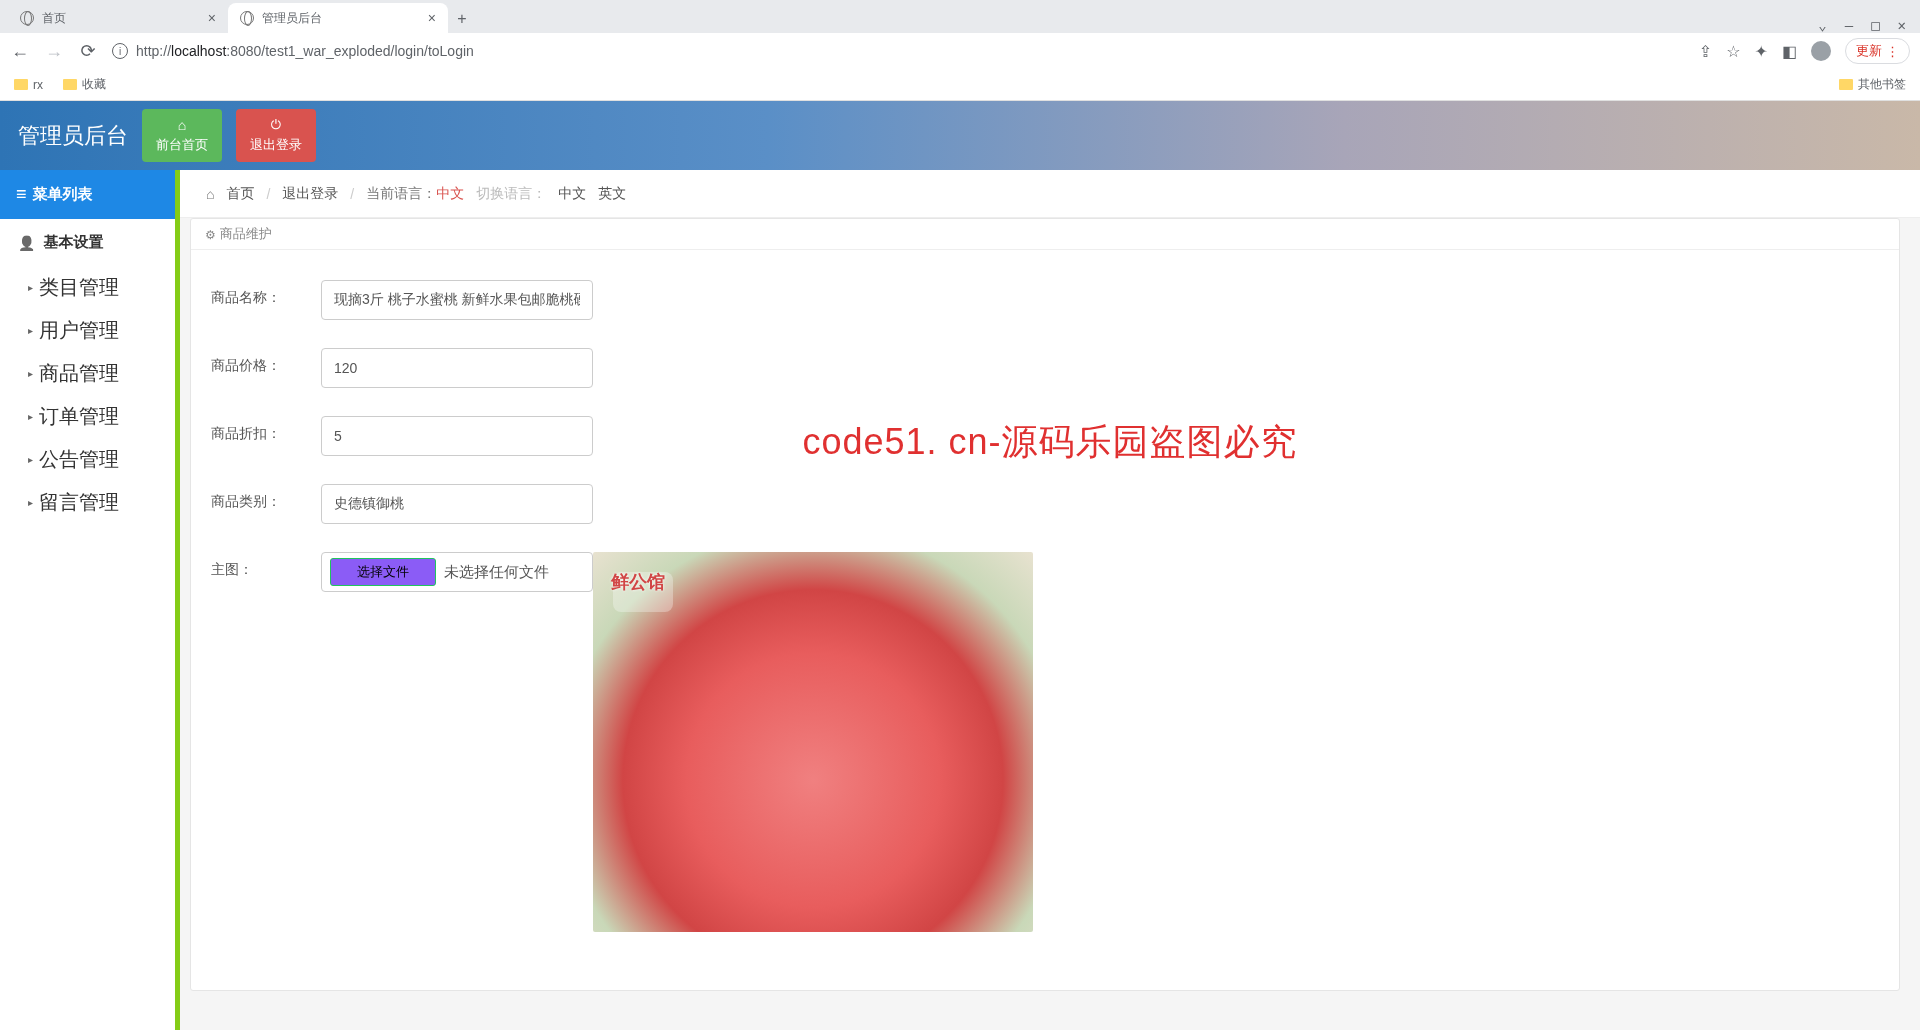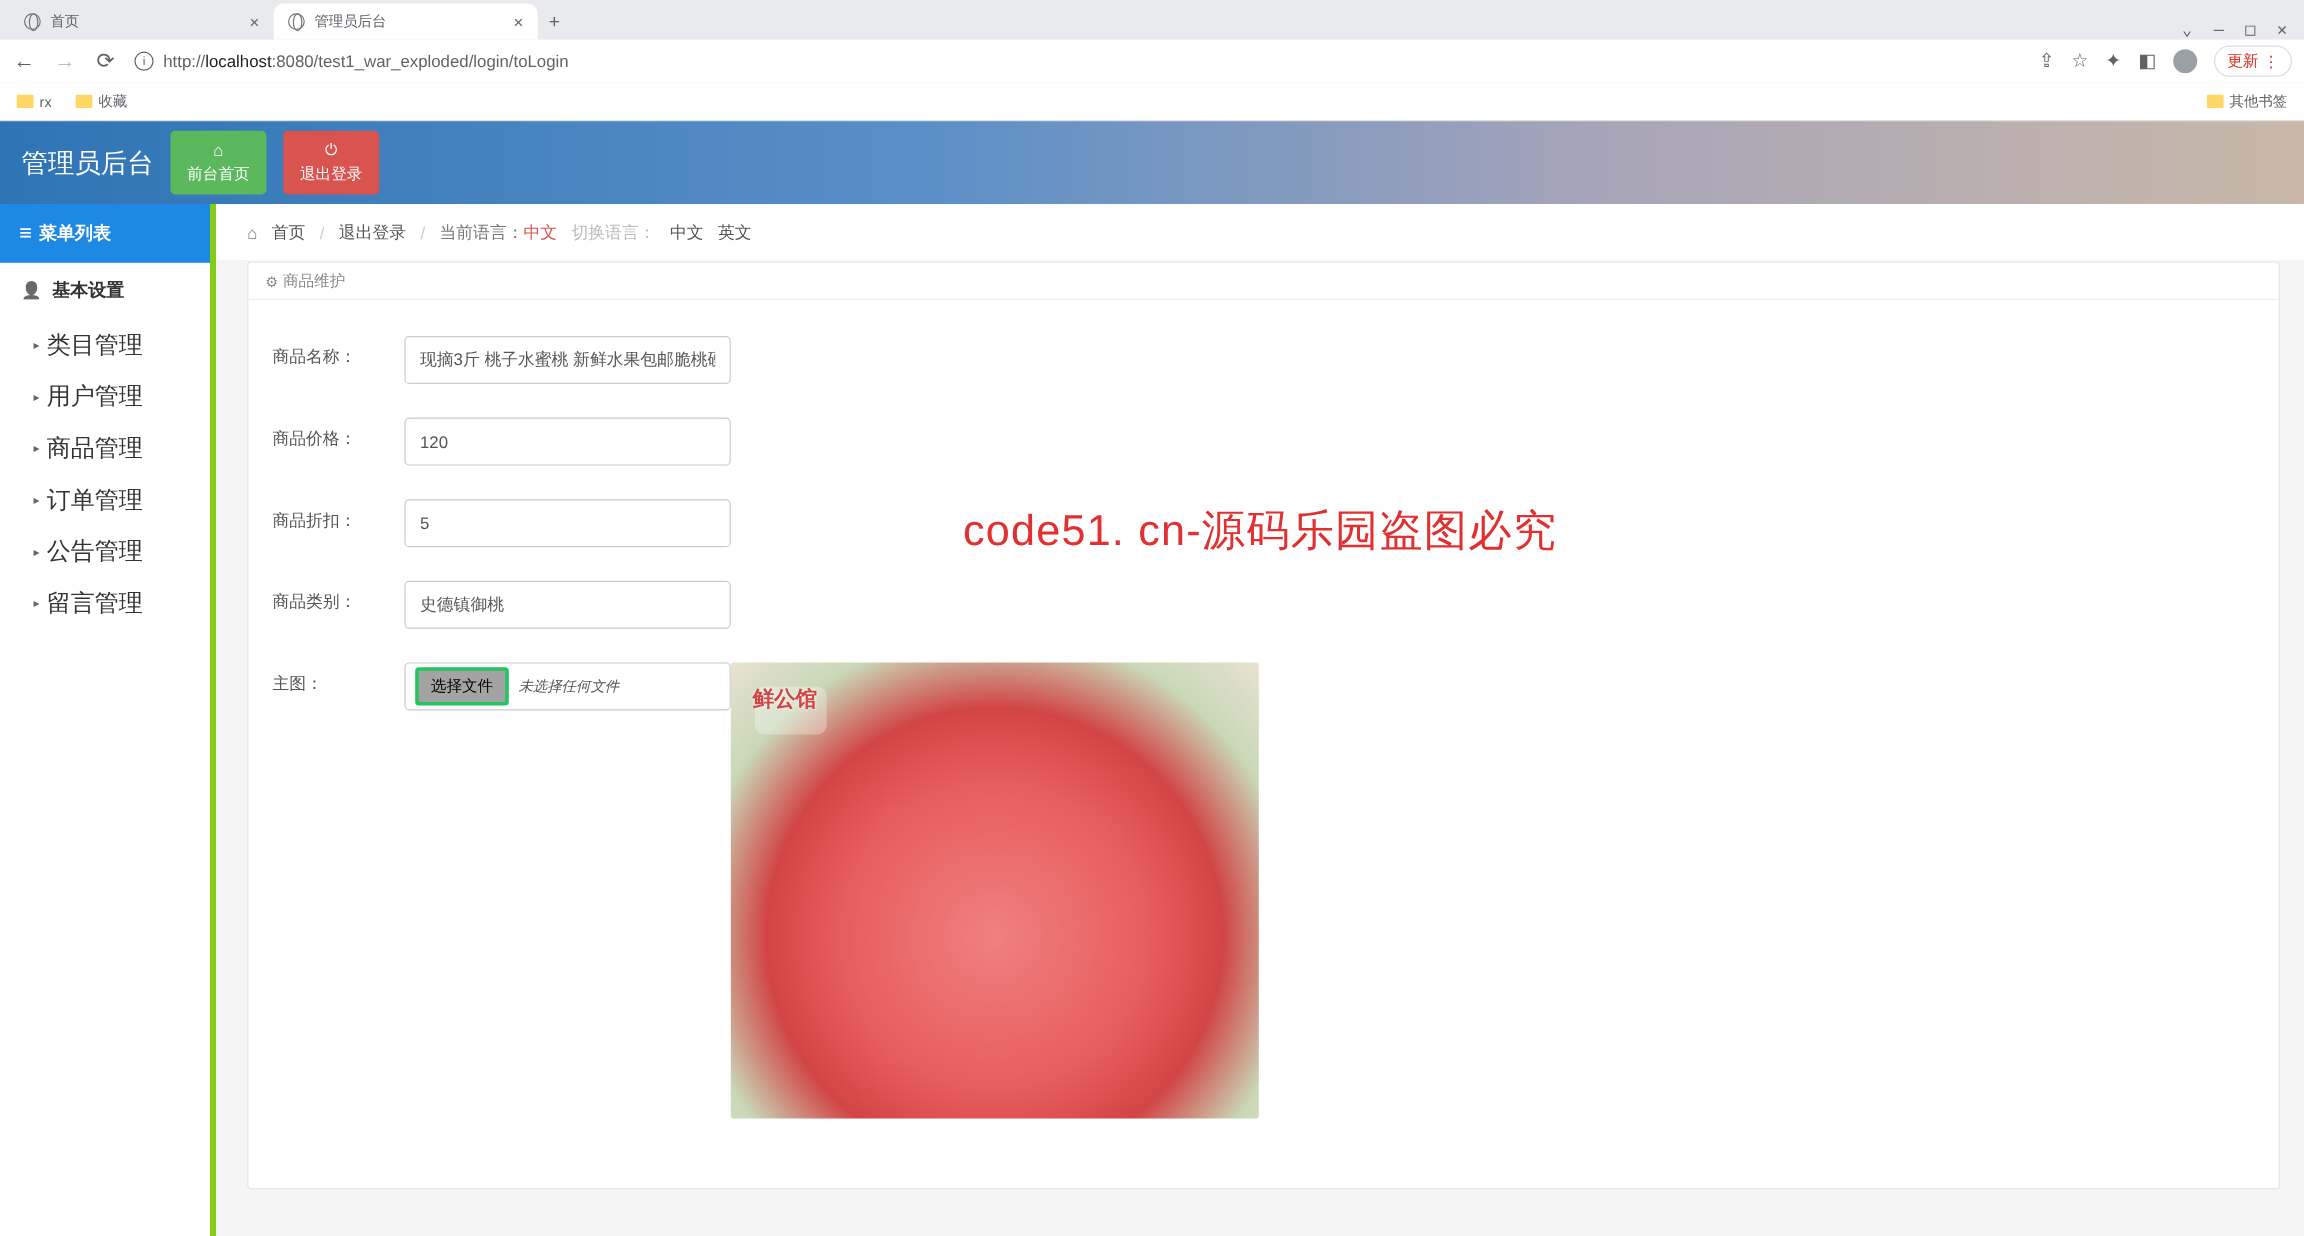--- a/index.html
+++ b/index.html
@@ -54,30 +54,30 @@
 .side-item { padding: 8px 18px 8px 28px; font-size: 20px; color: #333; cursor: pointer; display: flex; align-items: center; gap: 6px; }
 .side-item::before { content: "▸"; font-size: 10px; color: #666; }
 
 .main { flex: 1; display: flex; flex-direction: column; background: #f5f5f5; min-width: 0; }
 .breadcrumb { height: 48px; background: #fff; border-bottom: 1px solid #eee; display: flex; align-items: center; padding: 0 26px; gap: 12px; font-size: 14px; color: #777; }
 .breadcrumb .sep { color: #ccc; }
 .breadcrumb .red { color: #d9534f; }
 .breadcrumb a { color: #555; text-decoration: none; cursor: pointer; }
 
 .content-wrap { flex: 1; overflow-y: scroll; padding: 0 20px 20px 0; position: relative; }
-.panel { background: #fff; border: 1px solid #e5e5e5; margin-left: 26px; border-radius: 3px; }
+.panel { background: #fff; border: 1px solid #e5e5e5; margin-left: 10px; border-radius: 3px; }
 .panel-head { padding: 6px 14px; font-size: 13px; color: #888; border-bottom: 1px solid #eee; display: flex; align-items: center; gap: 4px; }
 .gear-icon::before { content: "⚙"; font-size: 12px; }
 .form { padding: 30px 20px; }
 .form-row { display: flex; align-items: flex-start; margin-bottom: 28px; }
 .form-label { width: 110px; text-align: left; padding-right: 14px; font-size: 14px; color: #555; padding-top: 9px; }
 .form-input { width: 272px; height: 40px; border: 1px solid #ccc; border-radius: 4px; padding: 0 12px; font-size: 14px; color: #555; }
 .file-group { border: 1px solid #ccc; border-radius: 4px; display: flex; align-items: center; height: 40px; padding: 0 8px; gap: 8px; width: 272px; }
-.file-btn { background: #a3a3a3; border: 3px solid #22c55e; border-radius: 3px; padding: 4px 10px; font-size: 13px; cursor: pointer; }
-.file-status { font-size: 12px; color: #555; font-style: italic; }
+.file-btn { background: #8b5cf6; border: 1px solid #22c55e; border-radius: 3px; padding: 4px 26px; font-size: 13px; cursor: pointer; }
+.file-status { font-size: 15px; color: #555; }
 .preview-img { width: 440px; height: 380px; margin-left: 0; background: radial-gradient(circle at 50% 60%, #f08080 0%, #e85d5d 40%, #d14545 60%, #c9d8b8 80%, #e8e2d0 100%); border-radius: 2px; position: relative; overflow: hidden; }
 .preview-img::before { content: ""; position: absolute; left: 20px; top: 20px; width: 60px; height: 40px; background: rgba(255,255,255,0.3); border-radius: 8px; }
 .preview-img::after { content: "鲜公馆"; position: absolute; left: 18px; top: 18px; color: #d14545; font-size: 18px; font-weight: bold; text-shadow: 0 0 3px #fff; }
 
 .watermark { position: absolute; left: 50%; top: 200px; transform: translateX(-50%); color: #e03030; font-size: 36px; white-space: nowrap; pointer-events: none; font-weight: 400; letter-spacing: 1px; }
 
 
 .content-wrap::-webkit-scrollbar { width: 16px; }
 .content-wrap::-webkit-scrollbar-track { background: #f1f1f1; }
 .content-wrap::-webkit-scrollbar-thumb { background: #c1c1c1; border-radius: 2px; }

